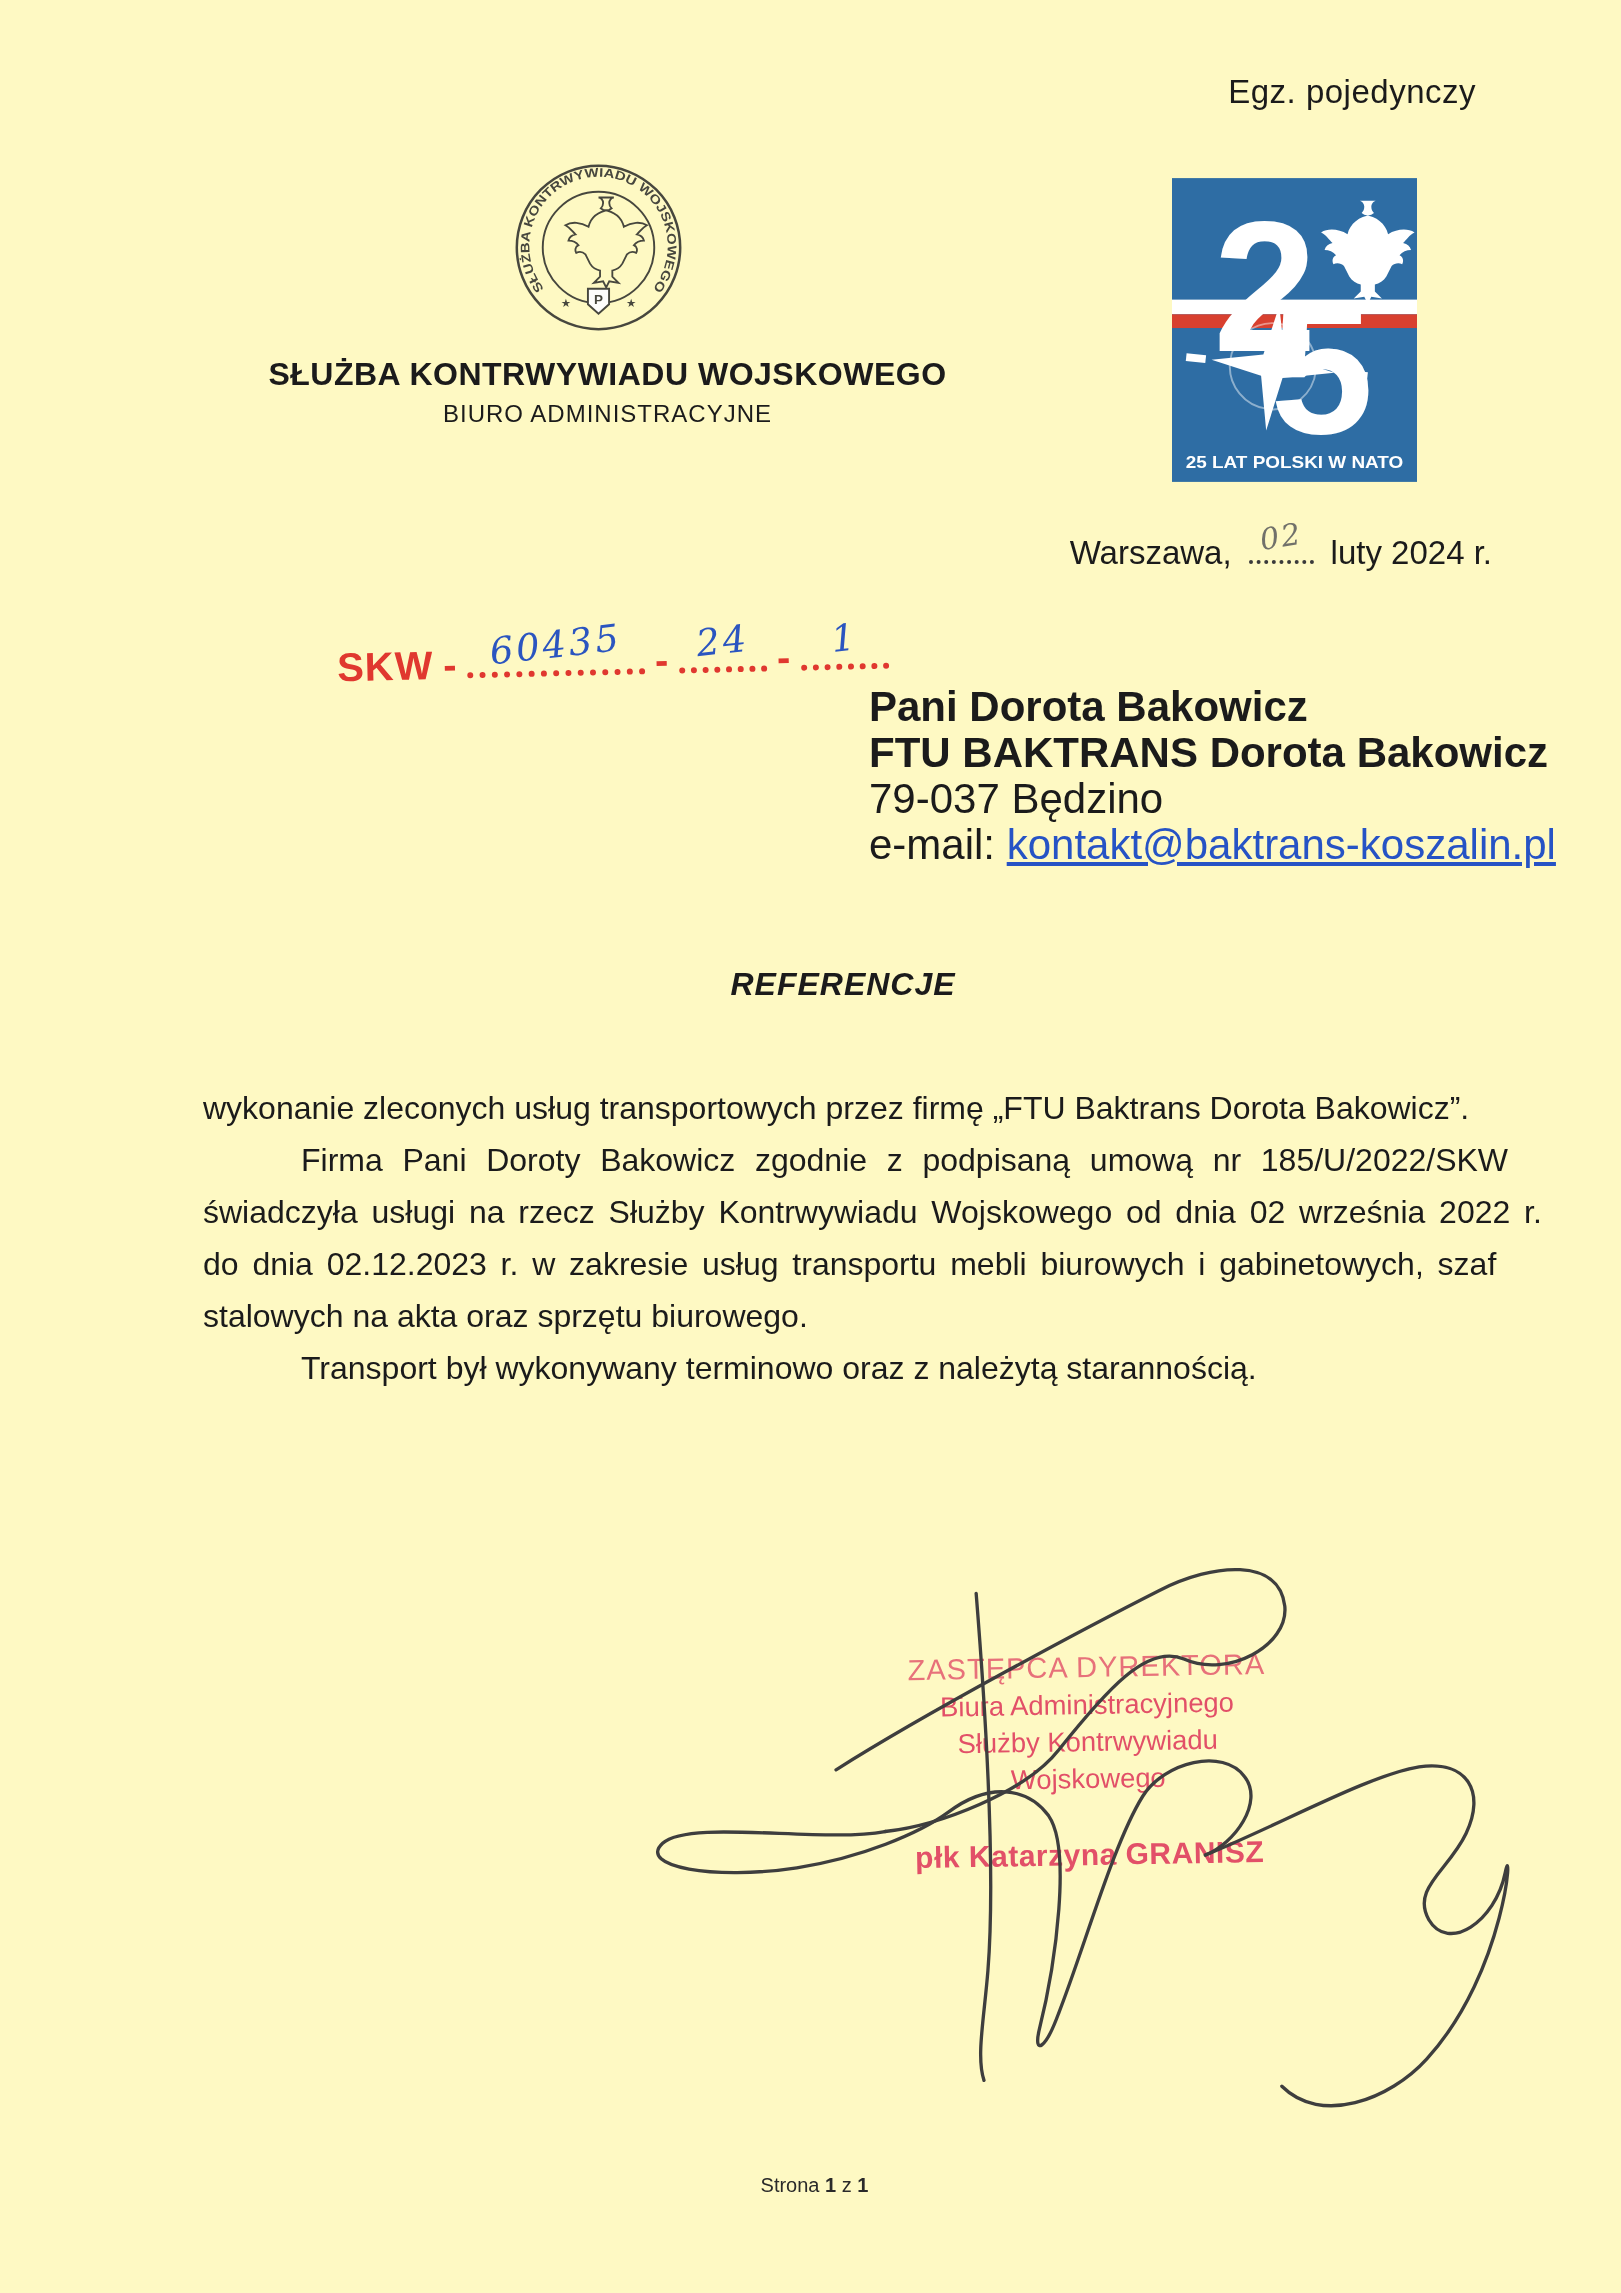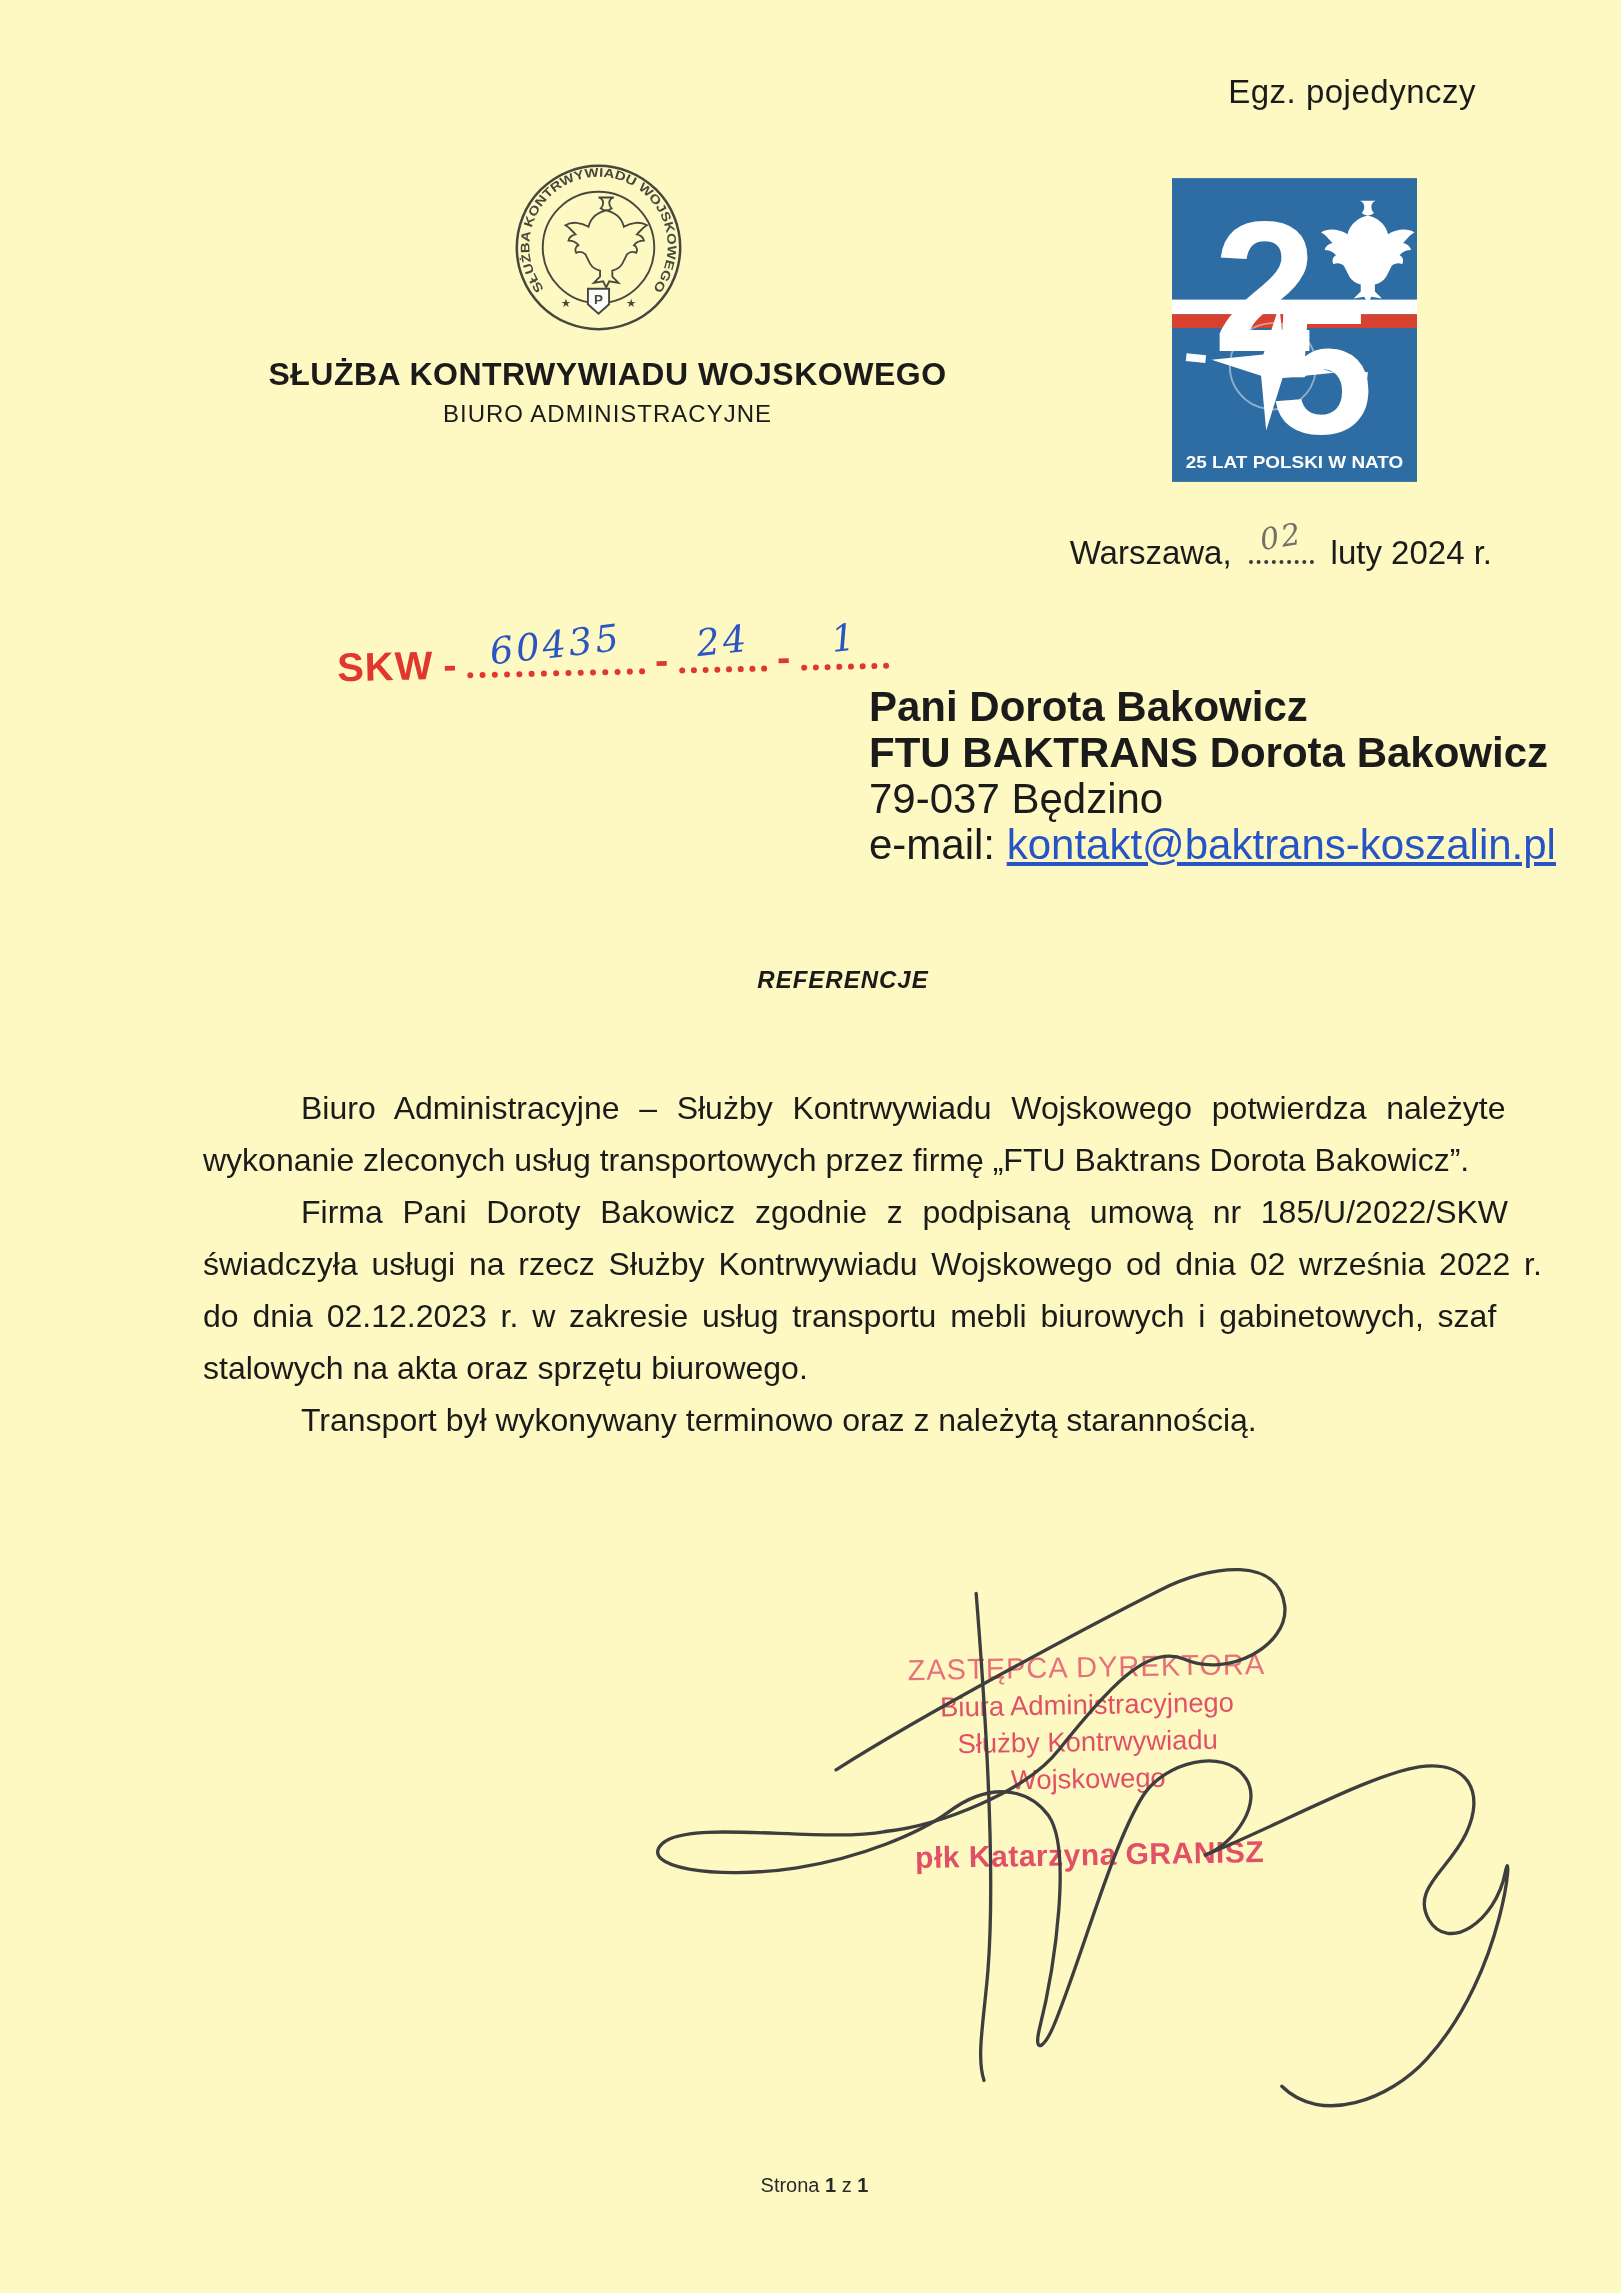--- a/index.html
+++ b/index.html
@@ -43,21 +43,21 @@
     font-family:"DejaVu Serif", serif; font-style:italic; font-weight:normal;
     font-size:37px; color:#2b55c0; letter-spacing:2.9px; white-space:nowrap;}
 
   
   .recipient{left:869px; top:684px; font-size:42px; line-height:46px;}
   .recipient .b{font-weight:bold;}
   .recipient a{color:#2653c5; text-decoration:underline;}
 
   
   .title{left:206px; top:966px; width:1274px; text-align:center;
-    font-size:24px; font-weight:bold; font-style:italic; letter-spacing:1px;}
+    font-size:32px; font-weight:bold; font-style:italic; letter-spacing:1px;}
 
   
   .body{left:203px; top:1082px; width:1294px; font-size:32px; line-height:52px;}
   .body .ln{white-space:nowrap;}
   .ind{text-indent:98px;}
   .ws-lg{word-spacing:10.8px;}
   .ws-md{word-spacing:4.9px;}
 
   
   .sigstamp{left:882px; top:1649px; width:412px; text-align:center;
@@ -139,21 +139,20 @@
     <div>79-037 Będzino</div>
     <div>
       <span>e-mail:</span>
       <a href="#">kontakt@baktrans-koszalin.pl</a>
     </div>
   </div>
 
   <div class="abs title">REFERENCJE</div>
 
   <div class="abs body">
-    <div class="ln ind ws-lg">Biuro Administracyjne – Służby Kontrwywiadu Wojskowego potwierdza należyte</div>
     <div class="ln">wykonanie zleconych usług transportowych przez firmę „FTU Baktrans Dorota Bakowicz”.</div>
     <div class="ln ind ws-lg">Firma Pani Doroty Bakowicz zgodnie z podpisaną umową nr 185/U/2022/SKW</div>
     <div class="ln ws-md">świadczyła usługi na rzecz Służby Kontrwywiadu Wojskowego od dnia 02 września 2022 r.</div>
     <div class="ln ws-md">do dnia 02.12.2023 r. w zakresie usług transportu mebli biurowych i gabinetowych, szaf</div>
     <div class="ln">stalowych na akta oraz sprzętu biurowego.</div>
     <div class="ln ind">Transport był wykonywany terminowo oraz z należytą starannością.</div>
   </div>
 
   <div class="abs sigstamp">
     <div class="s1">ZASTĘPCA DYREKTORA</div>

